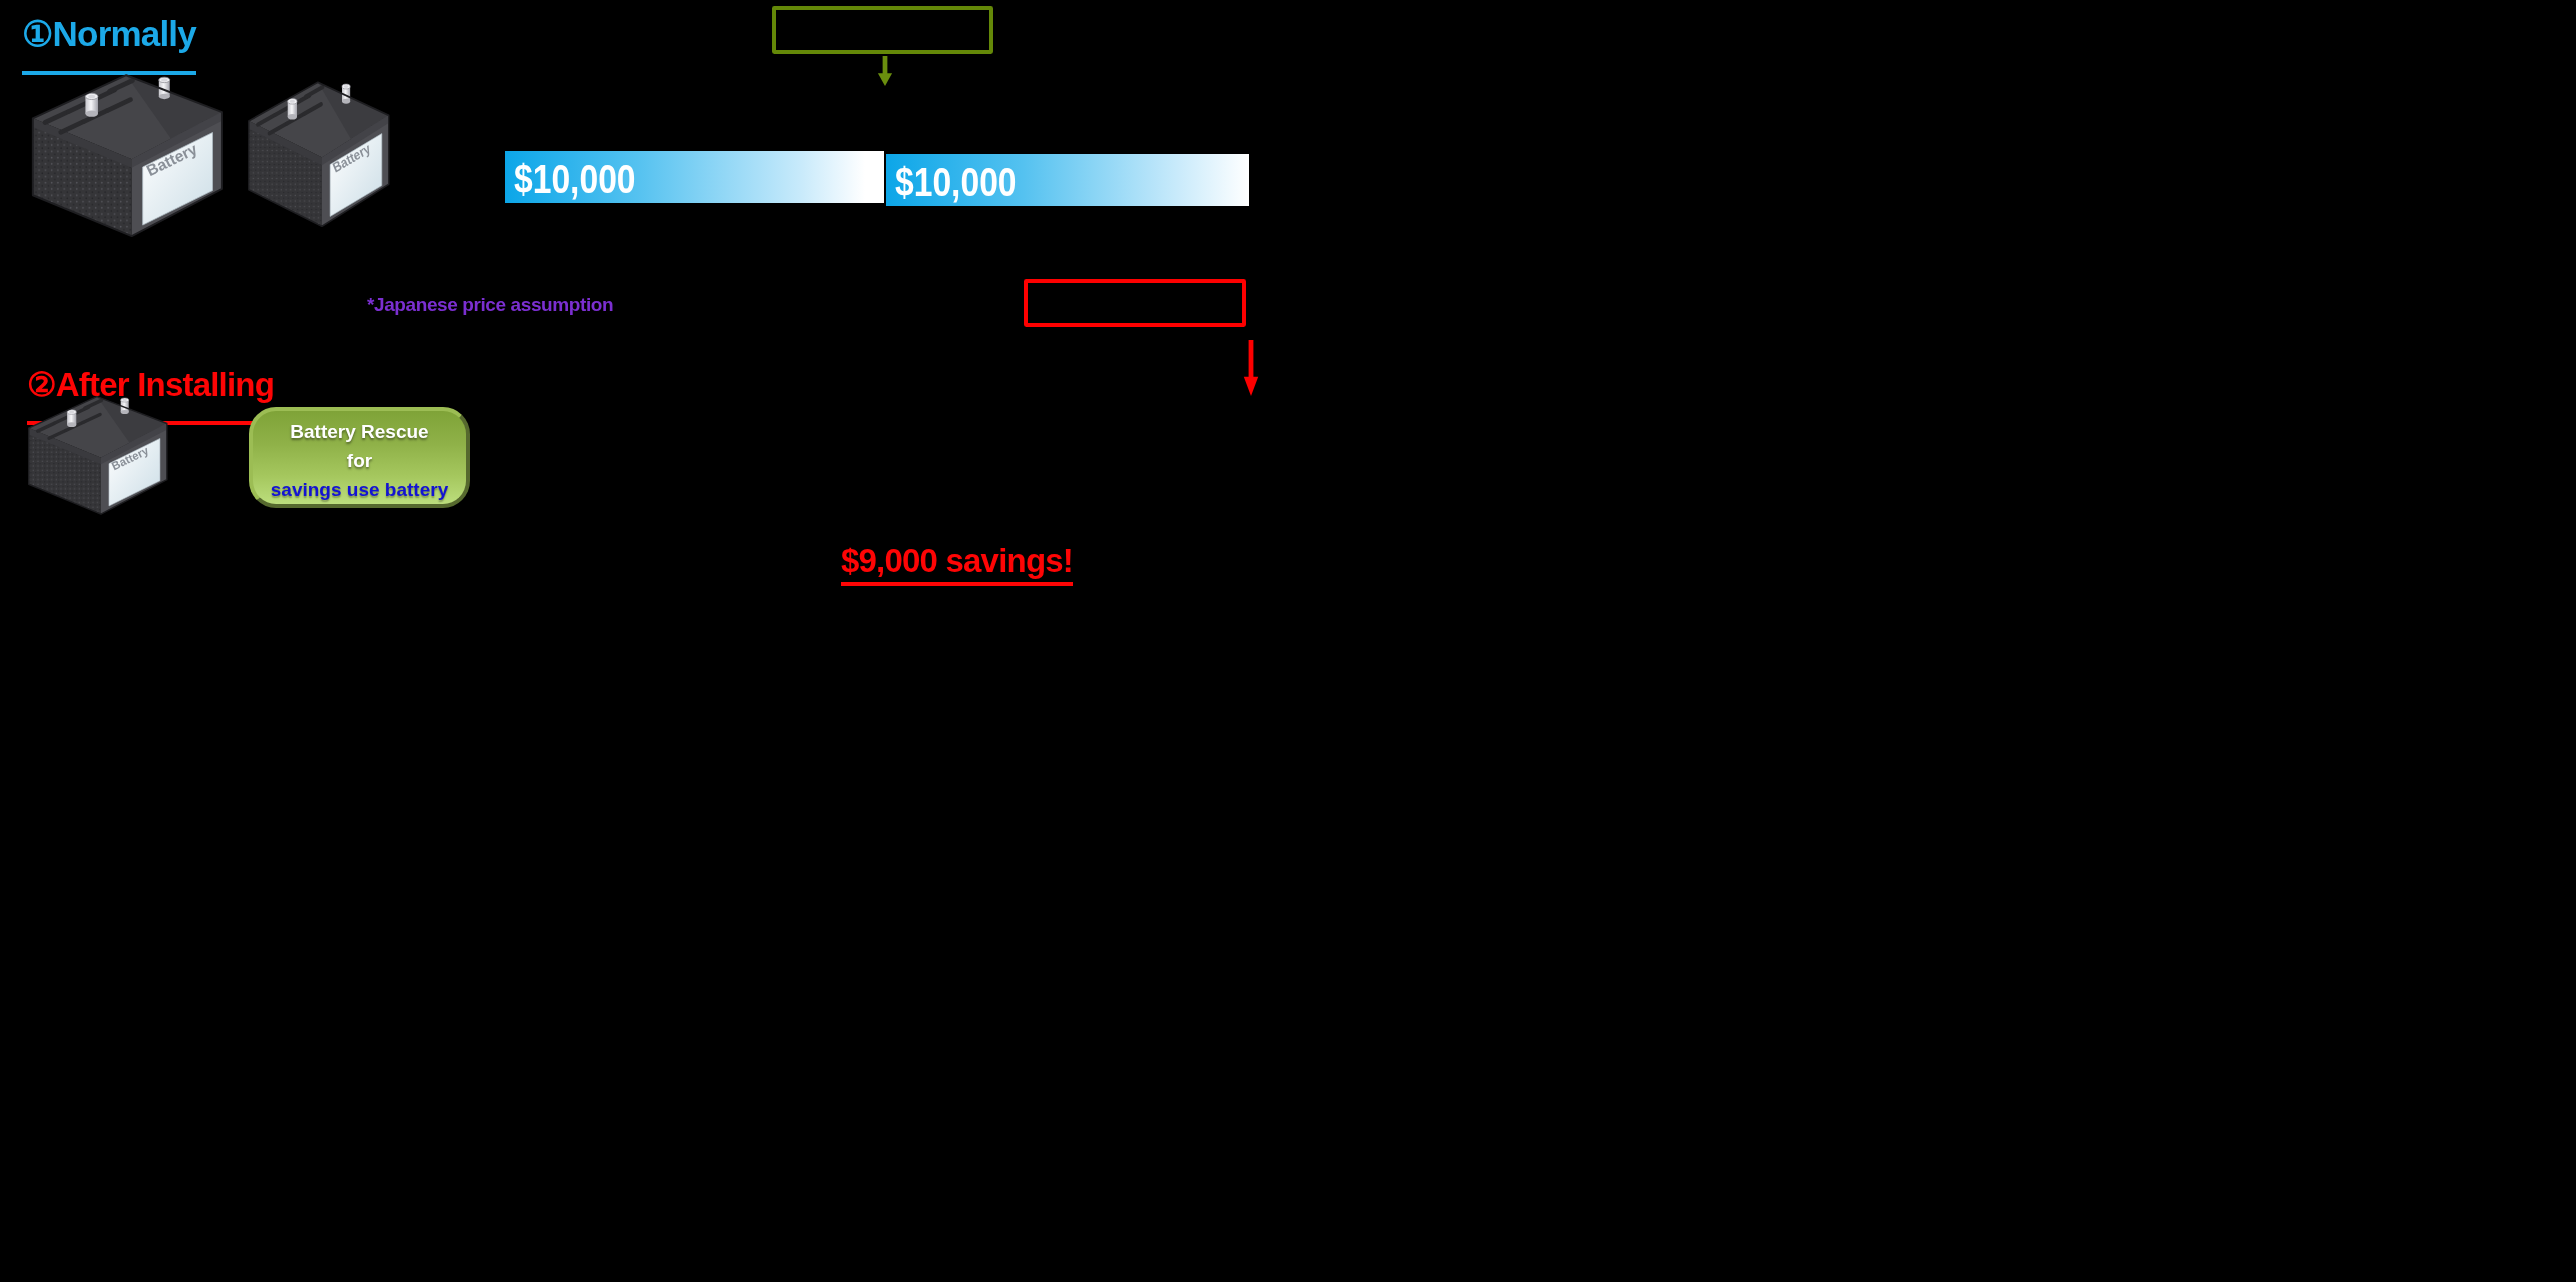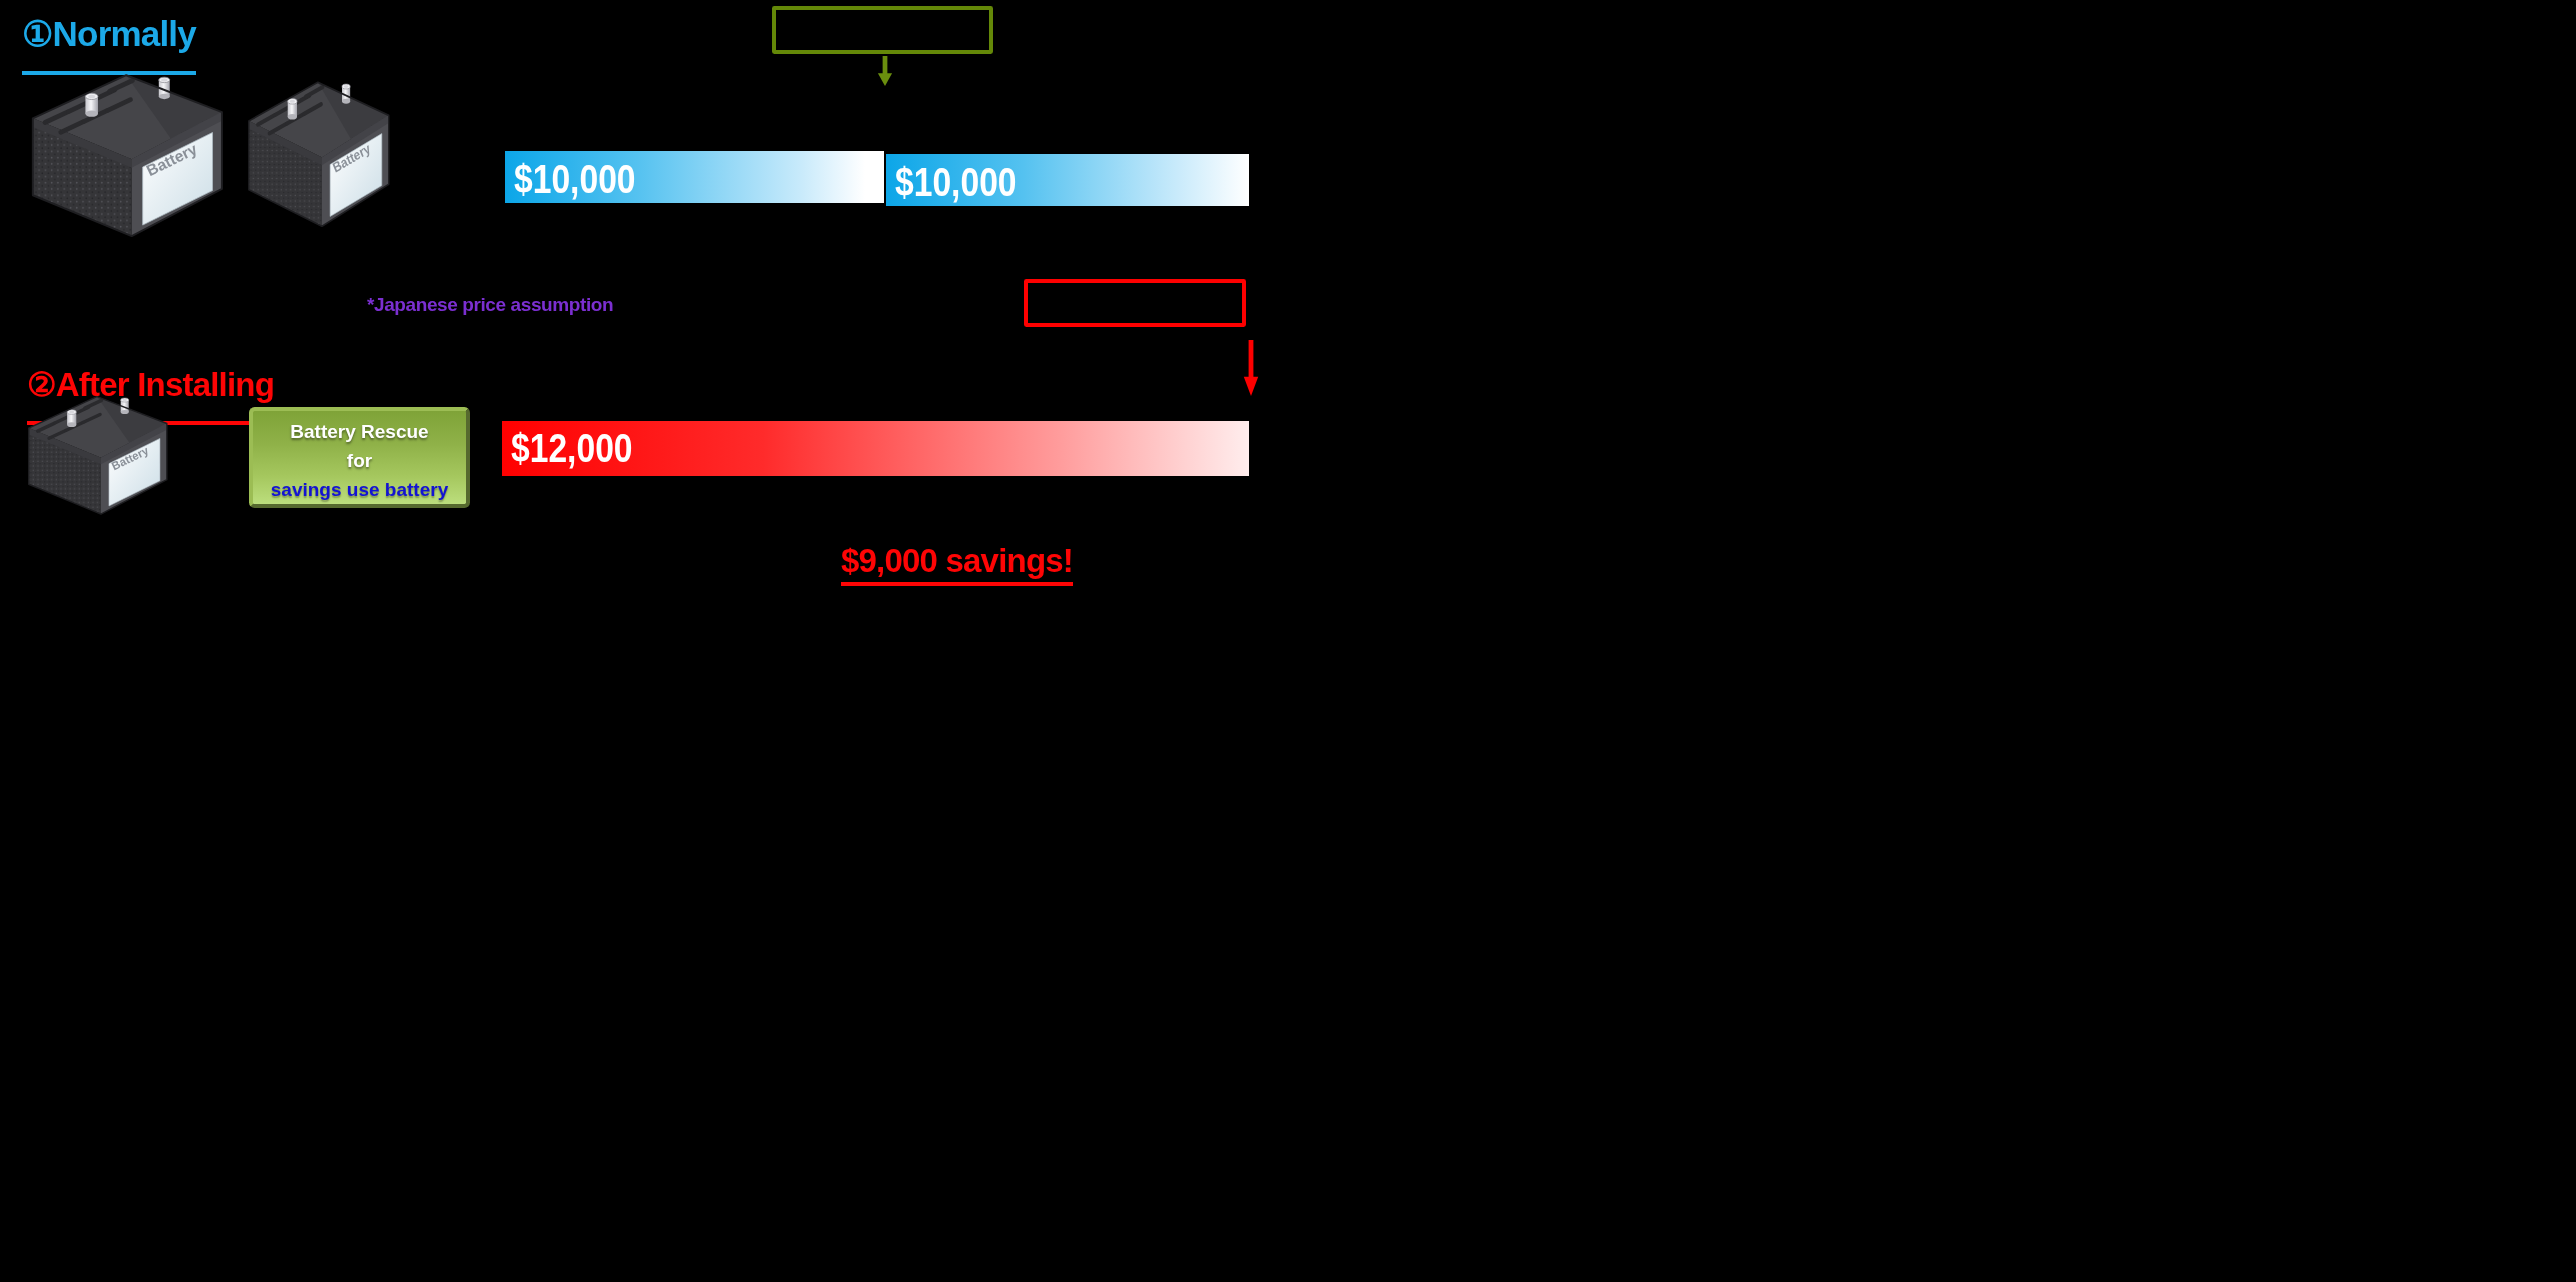--- a/index.html
+++ b/index.html
@@ -126,35 +126,32 @@
   <div class="abs note" style="left:367px;top:294px;">*Japanese price assumption</div>
 
   <div class="abs" style="left:27px;top:331px;">
     <span class="heading red">②After Installing</span>
   </div>
 
   <svg class="abs" style="left:23px;top:371px;" width="149" height="164" viewBox="0 0 520 430">
       <use href="#battery-shape"></use>
     </svg>
 
-  <div class="abs rescue-btn" style="left:249px;top:407px;">
+  <div class="abs rescue-btn" style="left:249px;top:407px;border-radius:27px;">
     <div class="l">Battery Rescue</div>
     <div class="l">for</div>
     <div class="l blue">savings use battery</div>
   </div>
 
   <div class="abs callout redbox" style="left:1024px;top:279px;width:222px;height:48px;"></div>
 
   <svg class="abs" style="left:1243px;top:340px;" width="16" height="56" viewBox="0 0 20 70">
     <rect x="7" y="0" width="6" height="47" fill="#FE0000"></rect>
     <polygon points="1,46 19,46 10,70" fill="#FE0000"></polygon>
   </svg>
 
-  <div class="abs bar red" style="left:502px;top:421px;width:747px;">
-    <span class="amount">$12,000</span>
-  </div>
 
   <div class="abs" style="left:841px;top:542px;">
     <span class="savings">$9,000 savings!</span>
   </div>
 
 </div>
 
 
 </body></html>

